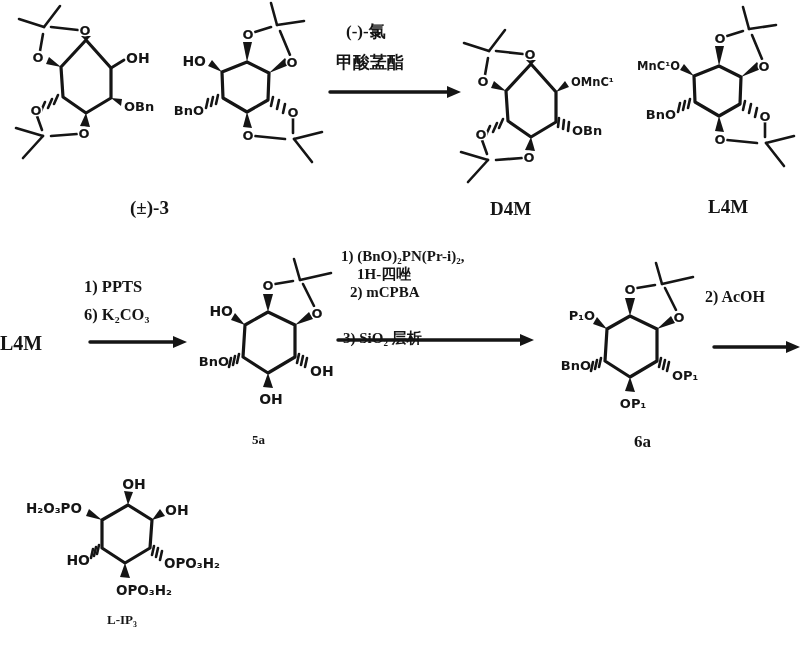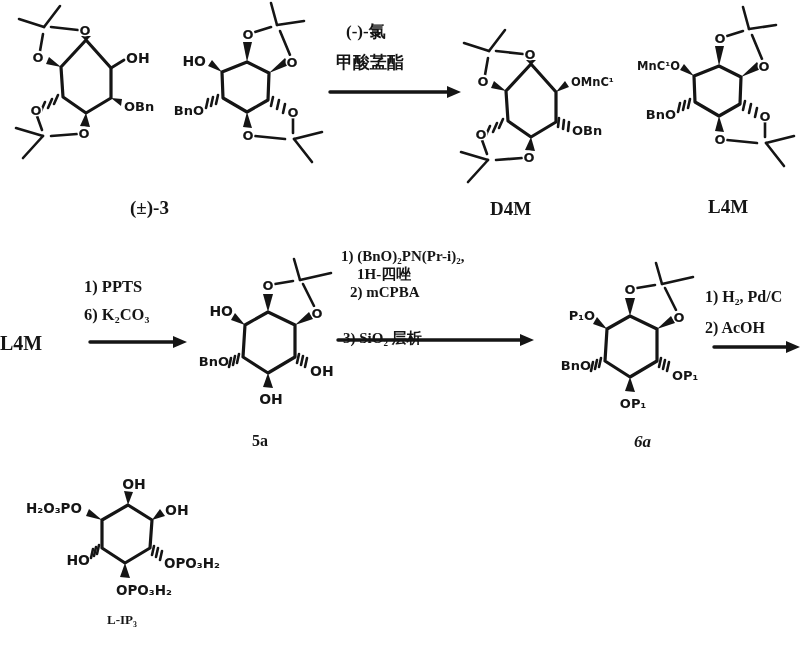--- a/index.html
+++ b/index.html
@@ -301,25 +301,24 @@
   </div>
 
   <div class="lbl" style="left:341px;top:247px;font-size:15px;line-height:18px;">
     <div class="reagent-line">1) (BnO)₂PN(Pr-i)₂,</div>
     <div class="reagent-line" style="margin-left:16px;">1H-四唑</div>
     <div class="reagent-line" style="margin-left:9px;">2) mCPBA</div>
     <div class="reagent-line" style="margin-left:2px;margin-top:28px;">3) SiO₂ 层析</div>
   </div>
 
   <div class="lbl" style="left:705px;top:281px;font-size:16px;line-height:31px;">
-    <div class="reagent-line">1) H₂, Pd/C</div>
     <div class="reagent-line">2) AcOH</div>
   </div>
 
   <div class="lbl" style="left:130px;top:197px;font-size:19px;">(±)-3</div>
   <div class="lbl" style="left:490px;top:198px;font-size:19px;">D4M</div>
   <div class="lbl" style="left:708px;top:196px;font-size:19px;">L4M</div>
   <div class="lbl" style="left:0px;top:332px;font-size:20px;">L4M</div>
-  <div class="lbl" style="left:252px;top:432px;font-size:16px;">5a</div>
-  <div class="lbl" style="left:634px;top:432px;font-size:17px;font-style:italic;">6a</div>
+  <div class="lbl" style="left:252px;top:432px;font-size:13px;">5a</div>
+  <div class="lbl" style="left:634px;top:432px;font-size:17px;">6a</div>
   <div class="lbl" style="left:107px;top:612px;font-size:13px;">L-IP₃</div>
 
 </div>
 
 </body></html>

